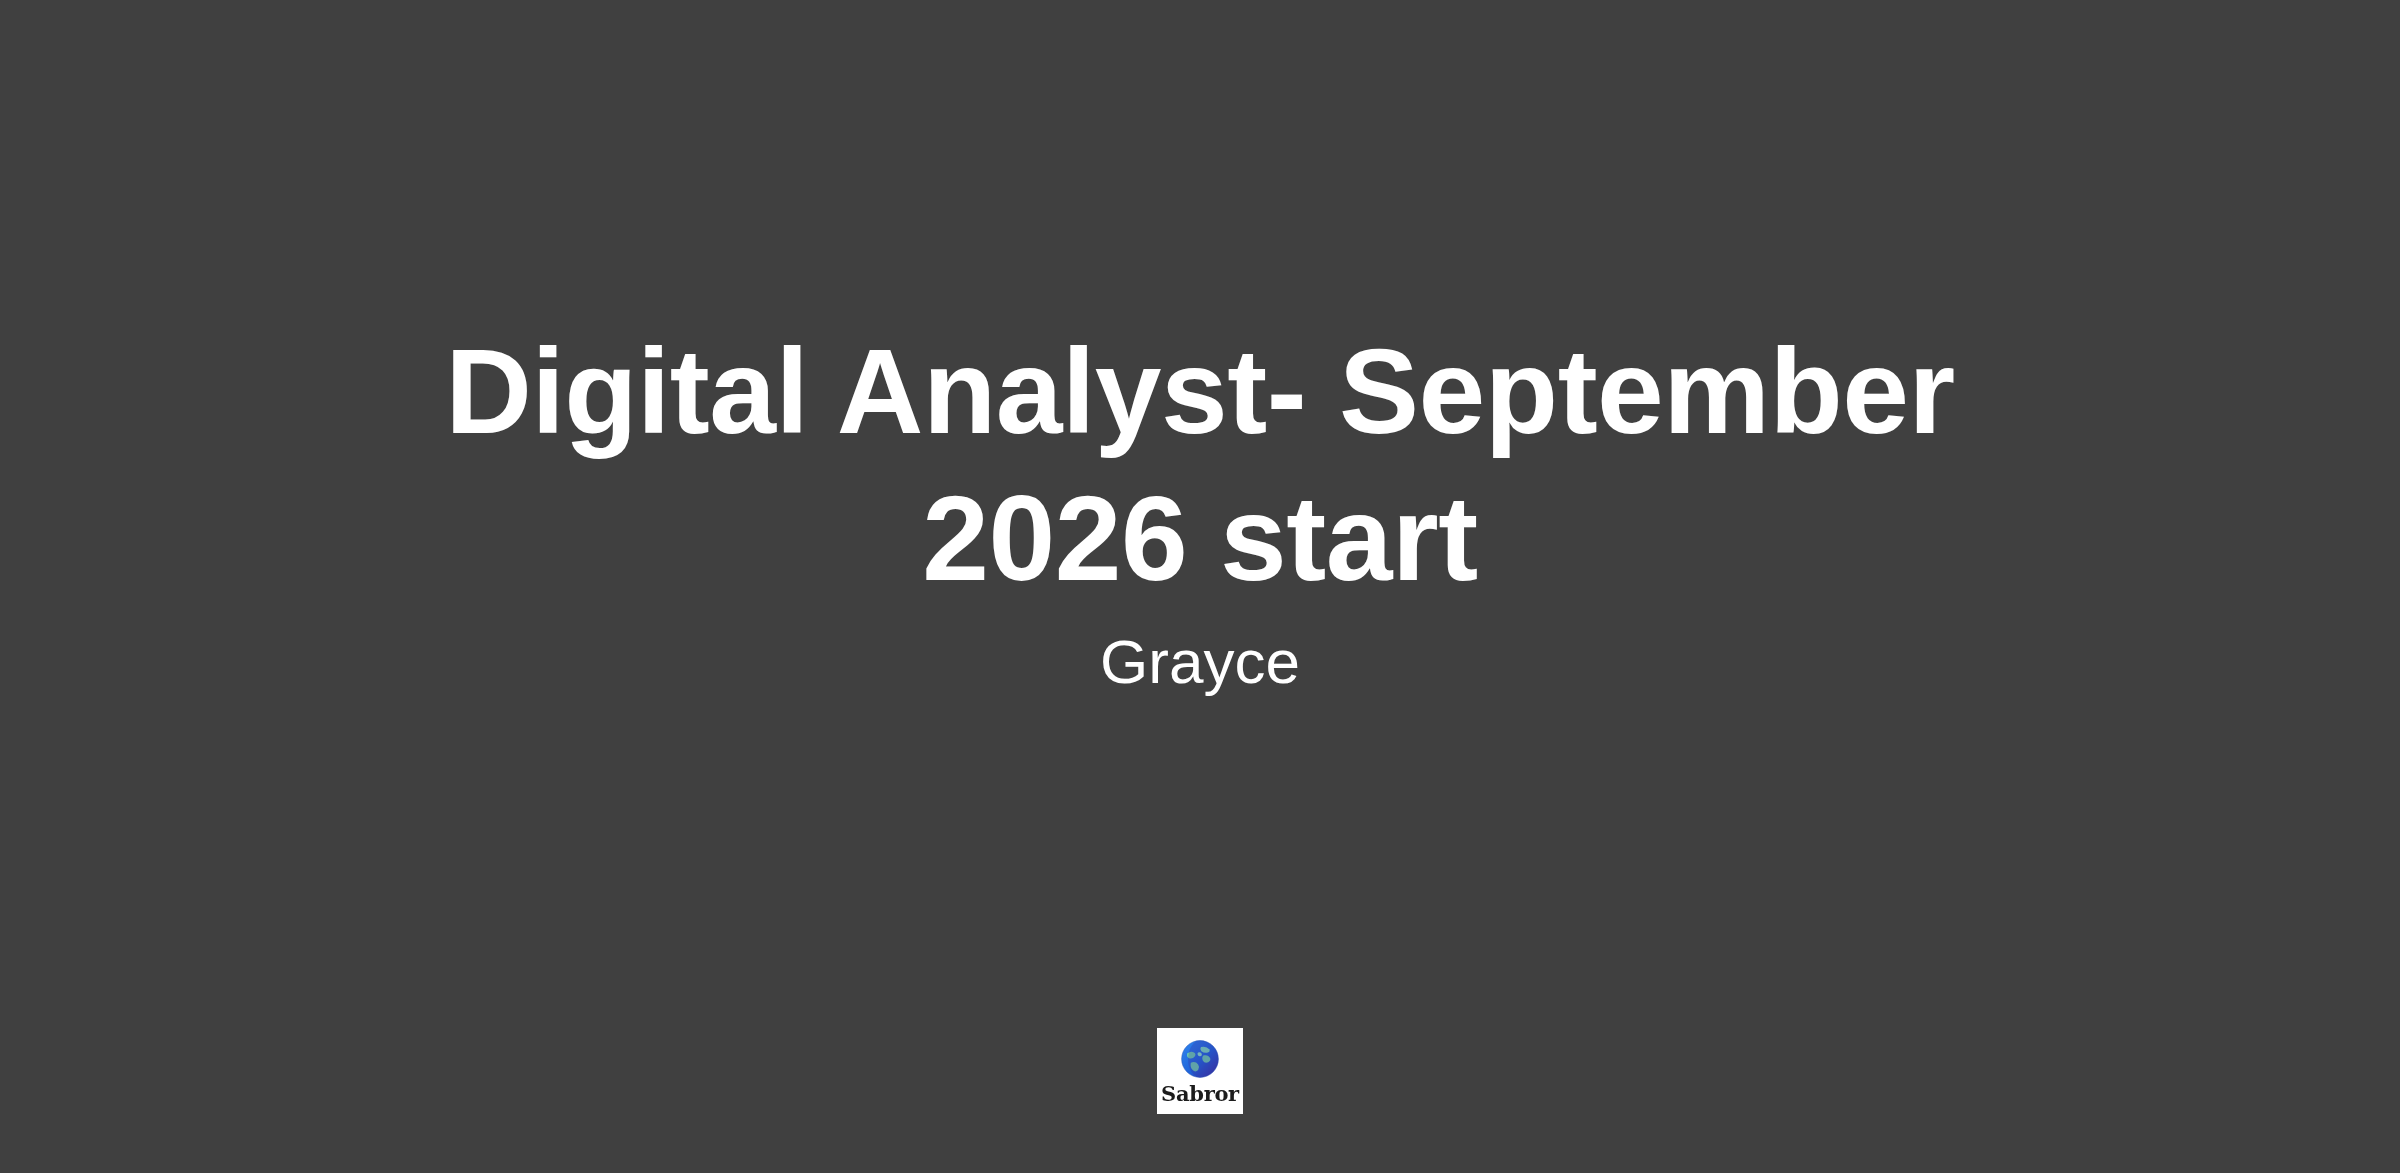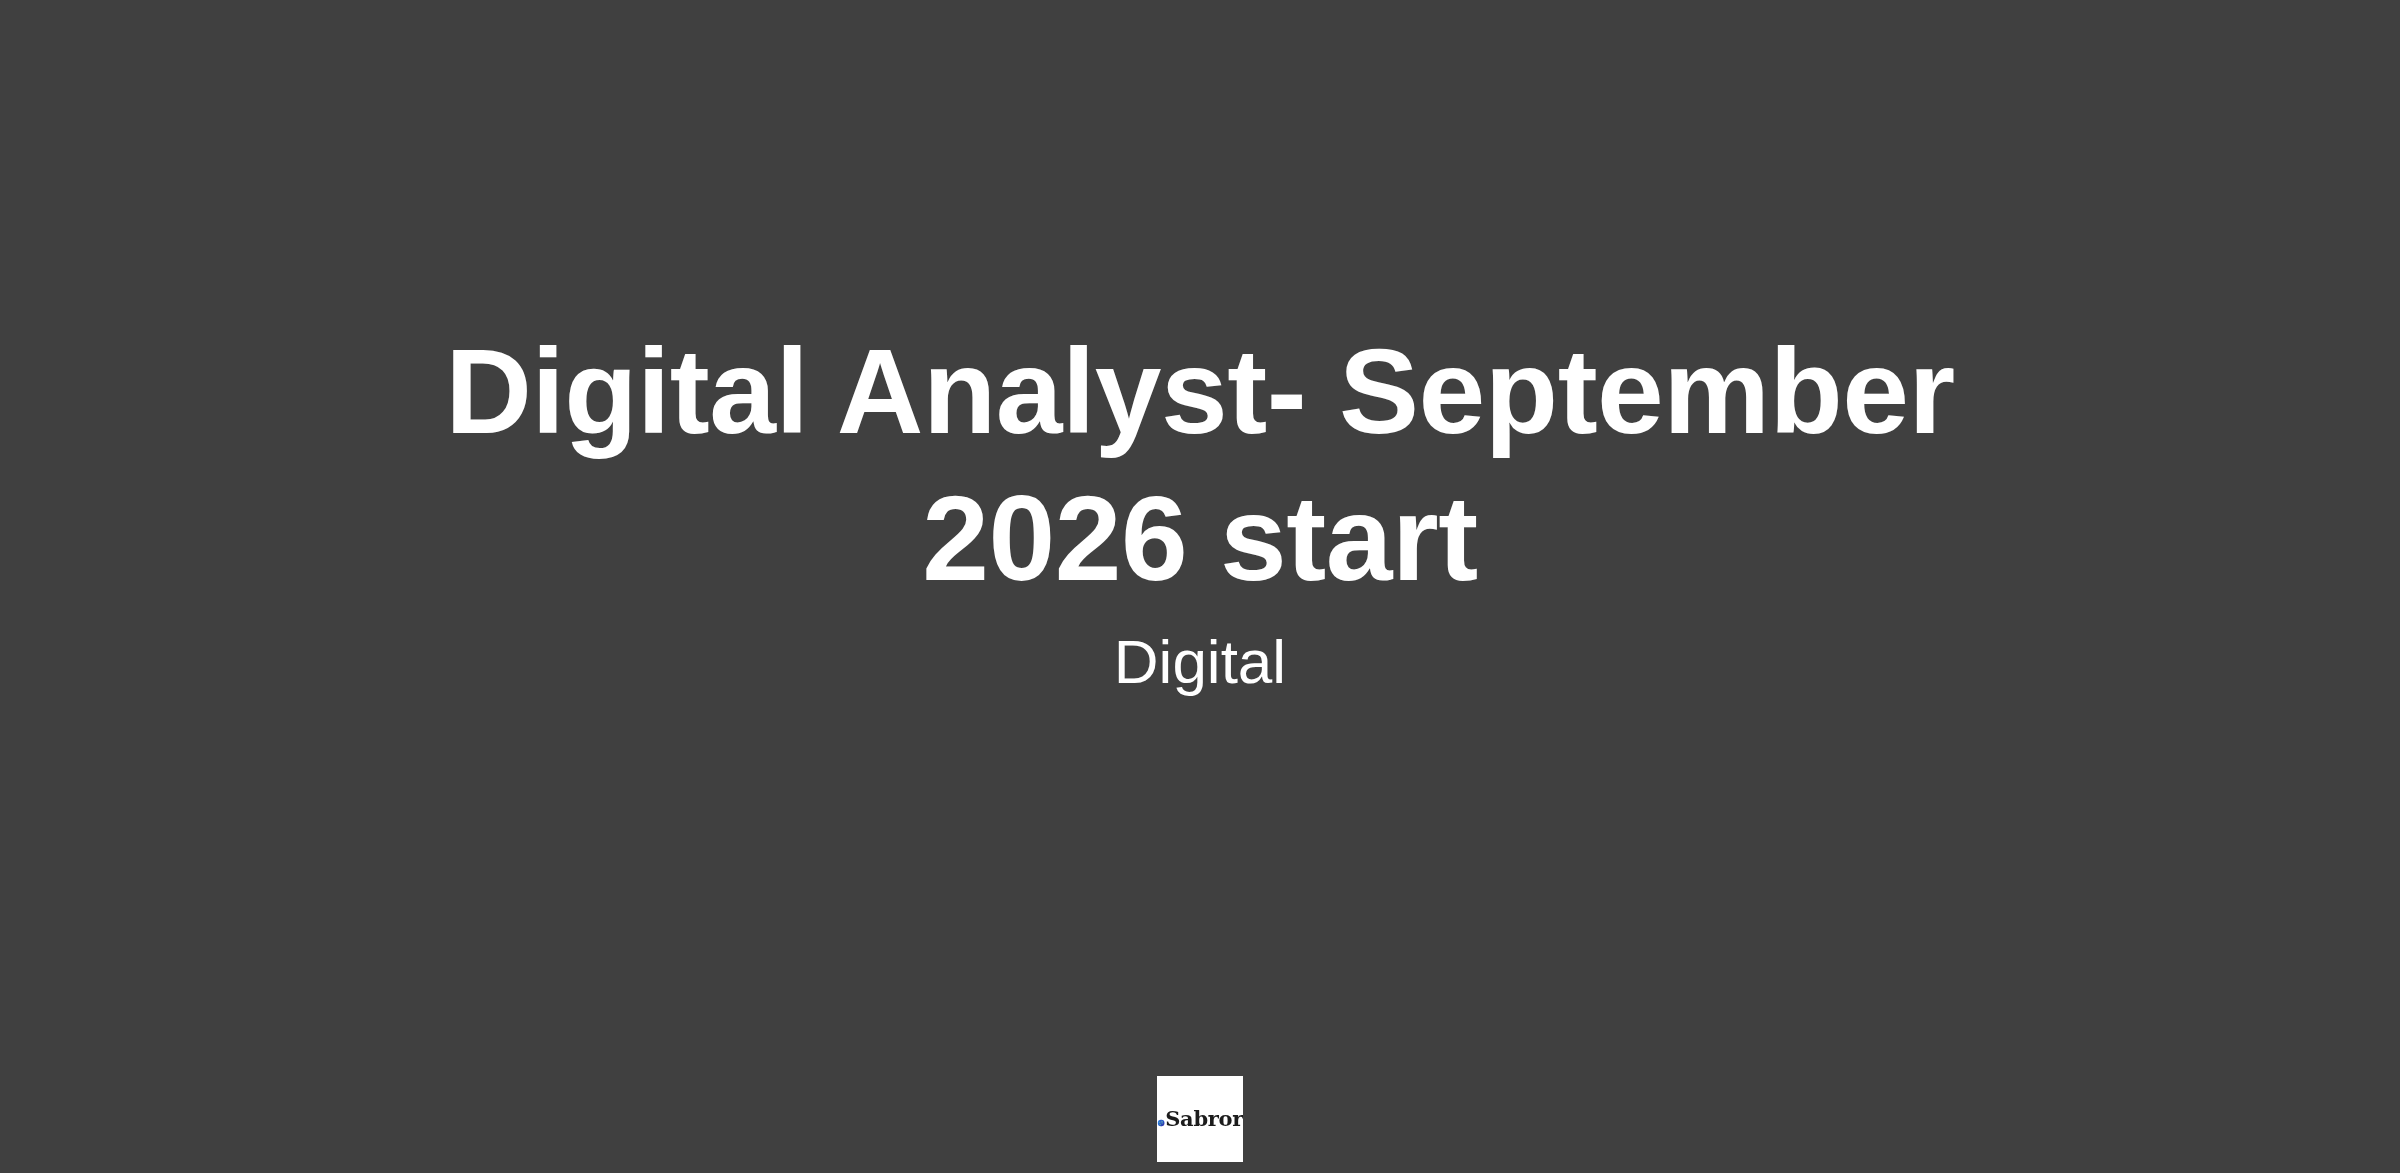--- a/index.html
+++ b/index.html
@@ -70,25 +70,24 @@
   }
   .company-logo {
     position: absolute;
     top: 1028px;
     left: 50%;
     transform: translateX(-50%);
     width: 86px;
     height: 86px;
     background: #ffffff;
     display: flex;
-    flex-direction: row;
+    flex-direction: column;
     align-items: center;
     justify-content: flex-start;
     overflow: hidden;
-    margin-top: 48px;
   }
   .logo-globe {
     margin-top: 8px;
     width: 46px;
     height: 46px;
     display: block;
   }
   .logo-wordmark {
     margin-top: 0px;
     font-family: "DejaVu Serif", serif;
@@ -101,21 +100,21 @@
   }
 </style>
 </head>
 <body style="background: rgb(16, 104, 250);">
 
 <div class="job-card" style="background: #404040;">
   <div class="card-content">
 
     <h1 class="job-title">Digital Analyst- September 2026 start</h1>
 
-    <div class="company-name">Digital</div>
+    <div class="company-name">Grayce</div>
 
     <div class="company-logo">
       <svg class="logo-globe" viewBox="0 0 100 100" aria-hidden="true">
         <defs>
           <linearGradient id="oceanGrad" x1="0" y1="0" x2="1" y2="1">
             <stop offset="0%" stop-color="#2f86f0"></stop>
             <stop offset="55%" stop-color="#1f63d8"></stop>
             <stop offset="100%" stop-color="#3a2a9b"></stop>
           </linearGradient>
         </defs>

